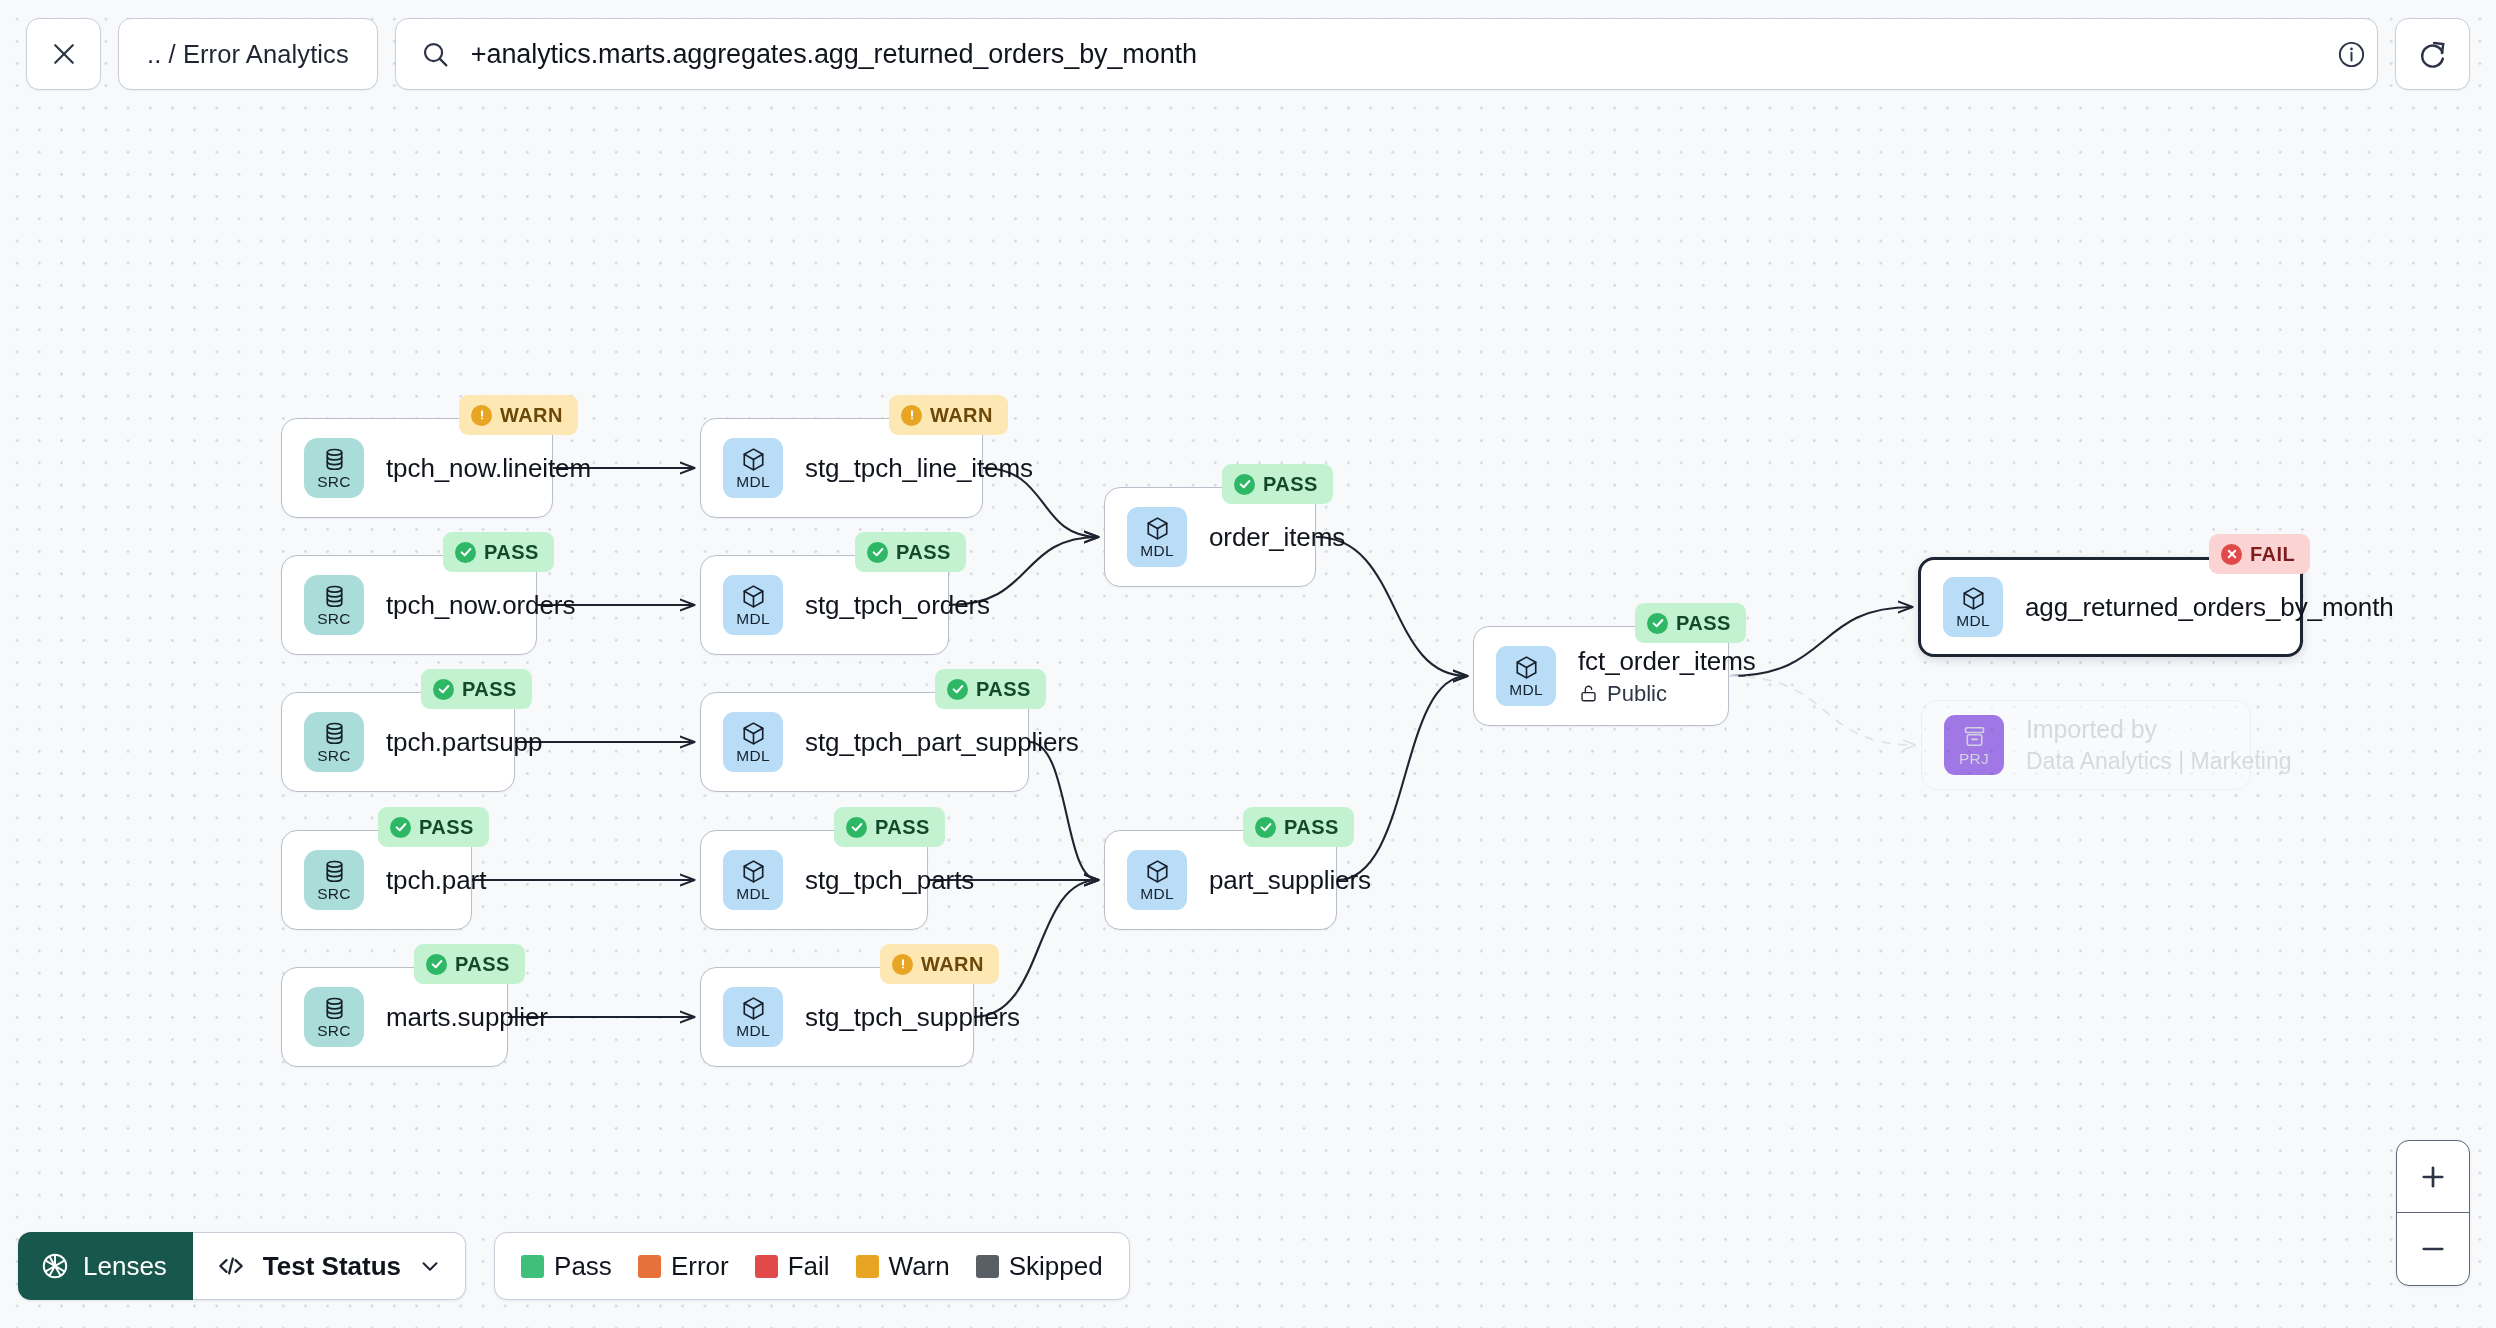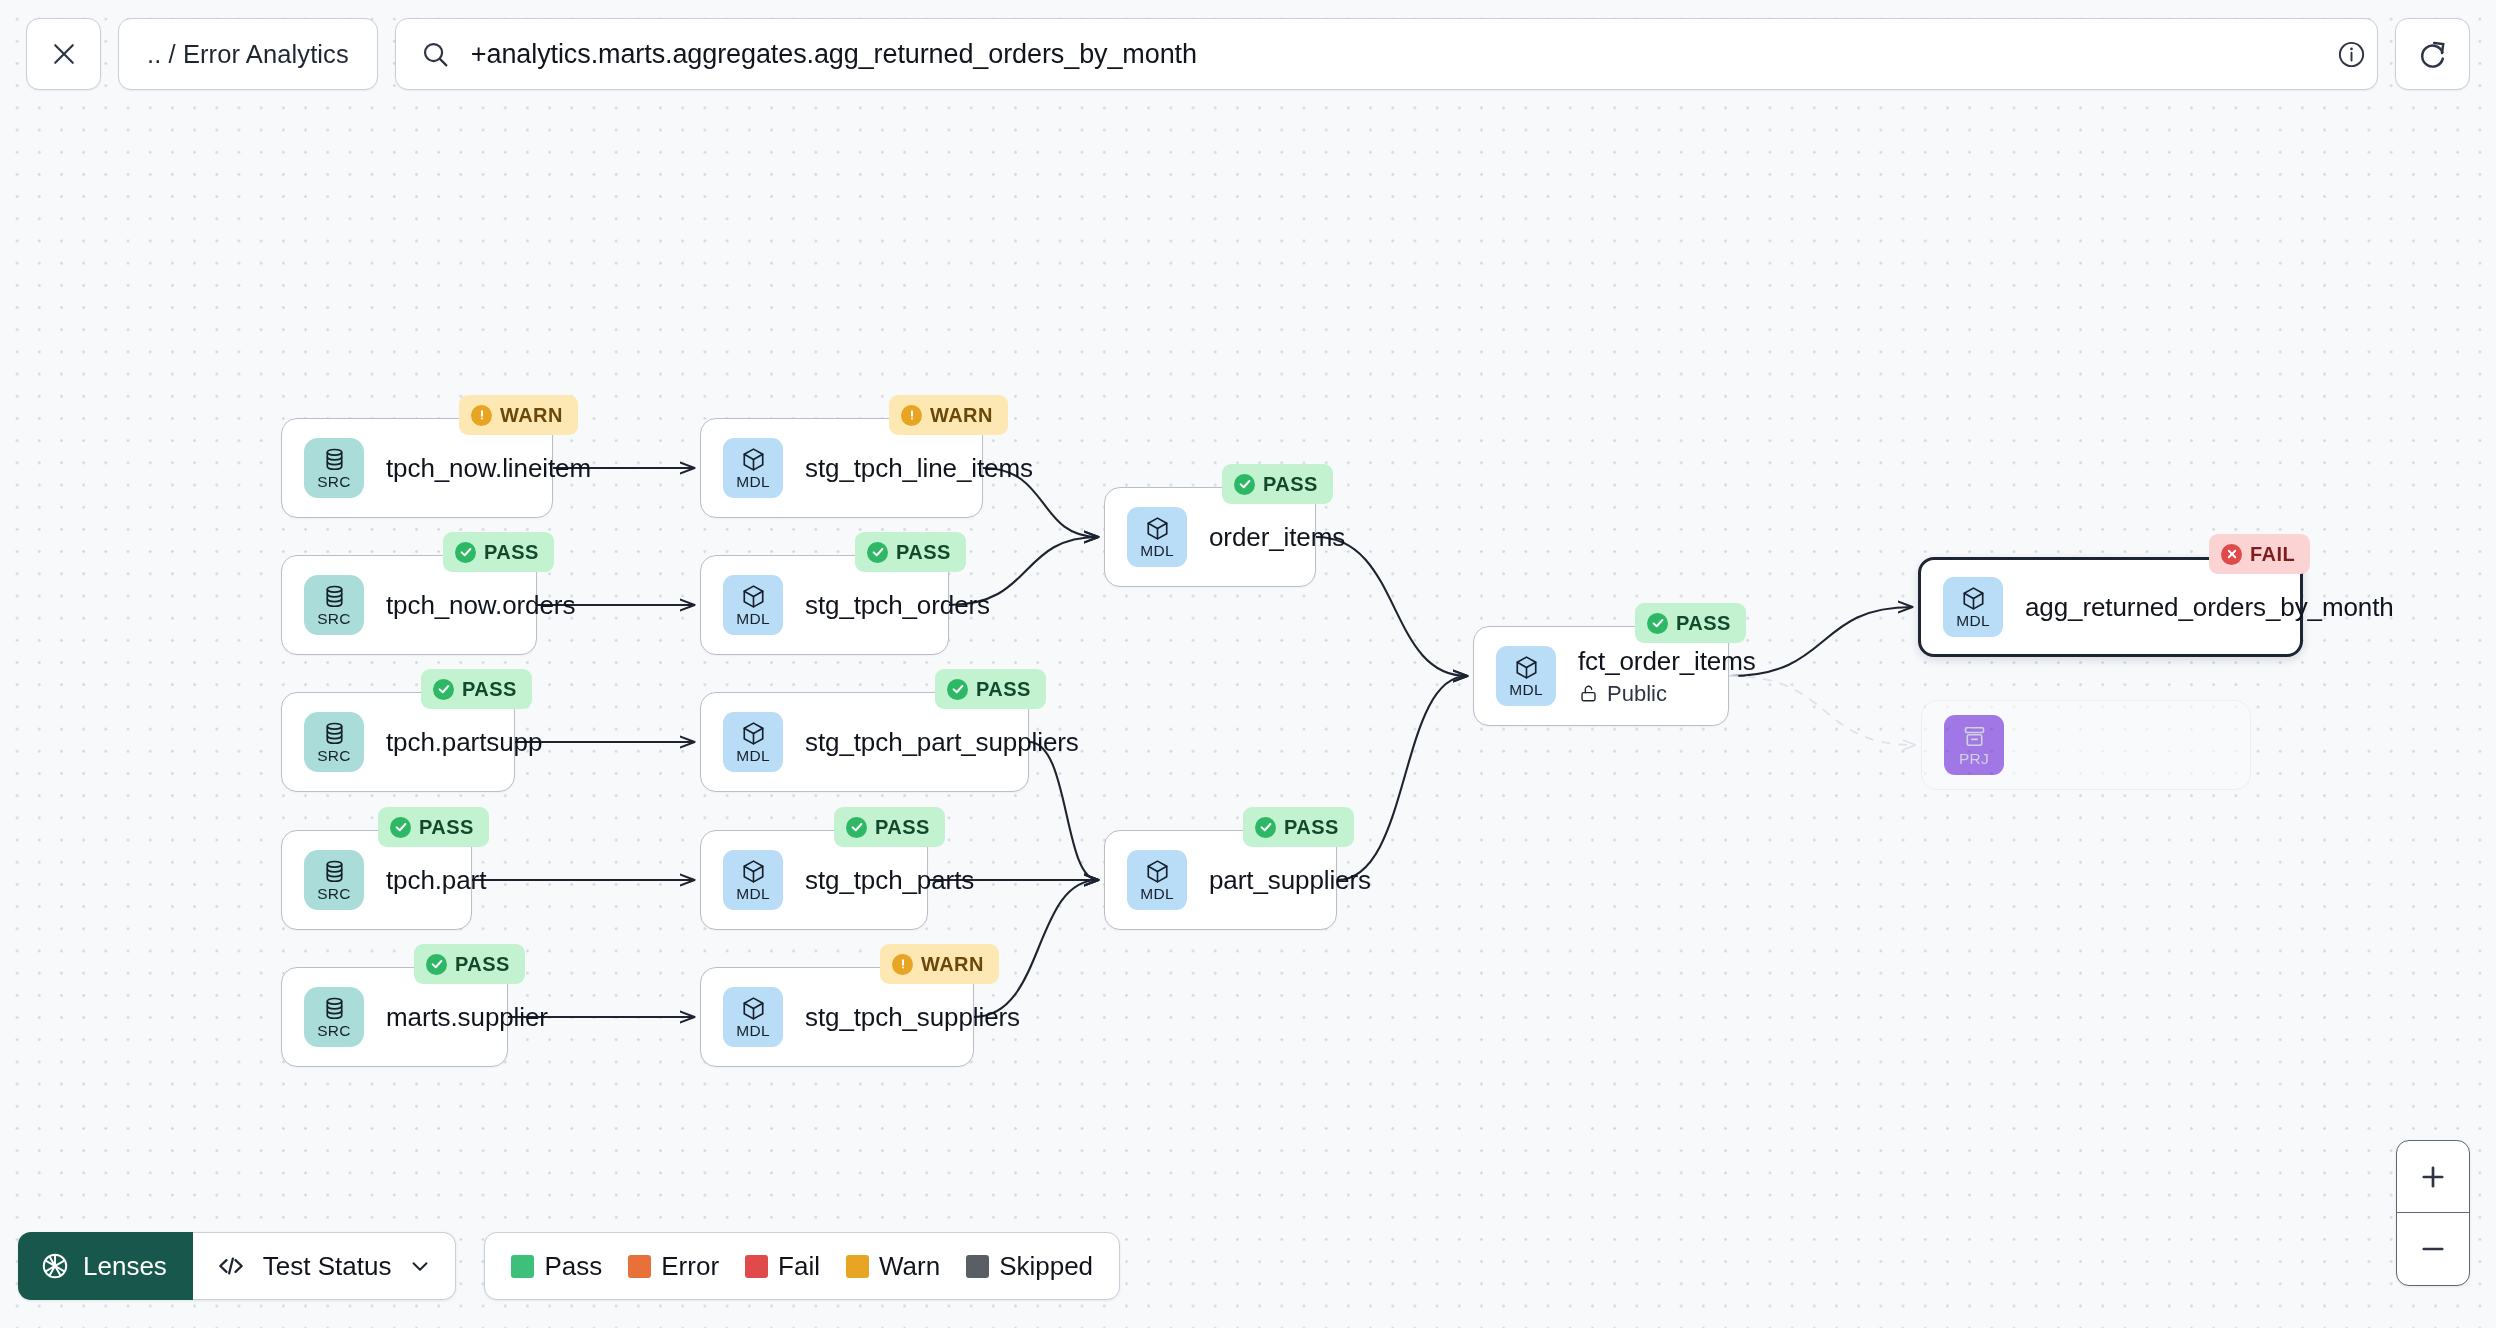--- a/index.html
+++ b/index.html
@@ -196,20 +196,21 @@
   }
   #test-status-btn {
     background: #ffffff;
     border: 1.6px solid #c9ced8;
     border-left: none;
     border-radius: 0 13px 13px 0;
     display: flex; align-items: center; gap: 16px;
     padding: 0 22px;
     color: #10141c;
     font-size: 26px;
+    font-weight: bold;
   }
   #legend {
     height: 68px;
     background: #ffffff;
     border: 1.6px solid #c9ced8;
     border-radius: 13px;
     display: flex;
     align-items: center;
     gap: 26px;
     padding: 0 26px;
@@ -616,20 +617,26 @@
       </div>
       <div class="node ghost" style="left: 1921px; top: 700px; width: 330px; height: 90px;">
         <div class="chip prj">
           <svg width="27" height="27" viewBox="0 0 24 24" fill="none" stroke-width="1.45" stroke-linecap="round" stroke-linejoin="round" stroke="#b9bcd0">
             <rect x="4" y="4.2" width="16" height="4.2" rx="1.1"></rect>
             <rect x="5.6" y="10.4" width="12.8" height="9.4" rx="1.4"></rect>
             <line x1="9.6" y1="14.6" x2="14.4" y2="14.6"></line>
           </svg>
           <span class="chip-label">PRJ</span>
         </div>
+        <div class="node-text">
+          <div class="node-title">Imported by</div>
+          <div class="node-sub">
+            <span>Data Analytics | Marketing</span>
+          </div>
+        </div>
       </div>
     </div>
 
   <div id="bottombar">
     <div id="lens-group">
       <div id="lenses-btn">
         <svg class="ico" width="30" height="30" viewBox="0 0 24 24" fill="none" stroke="#ffffff" stroke-width="1.6">
           <circle cx="12" cy="12" r="9"></circle>
           <path d="M12 3 L12 12 L19.8 7.5"></path>
           <path d="M19.8 16.5 L12 12 L16.5 19.8"></path>

